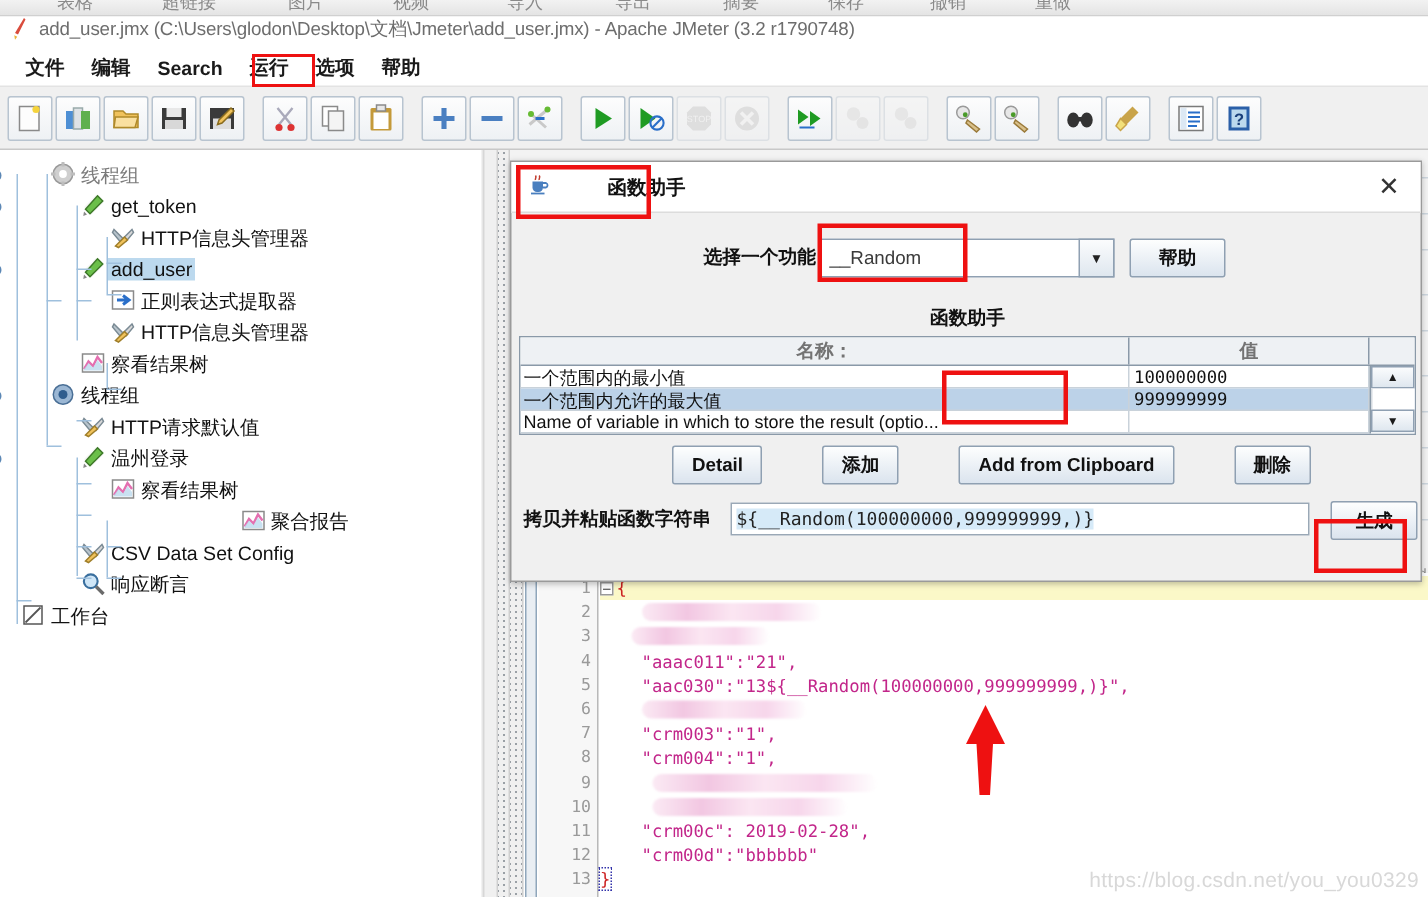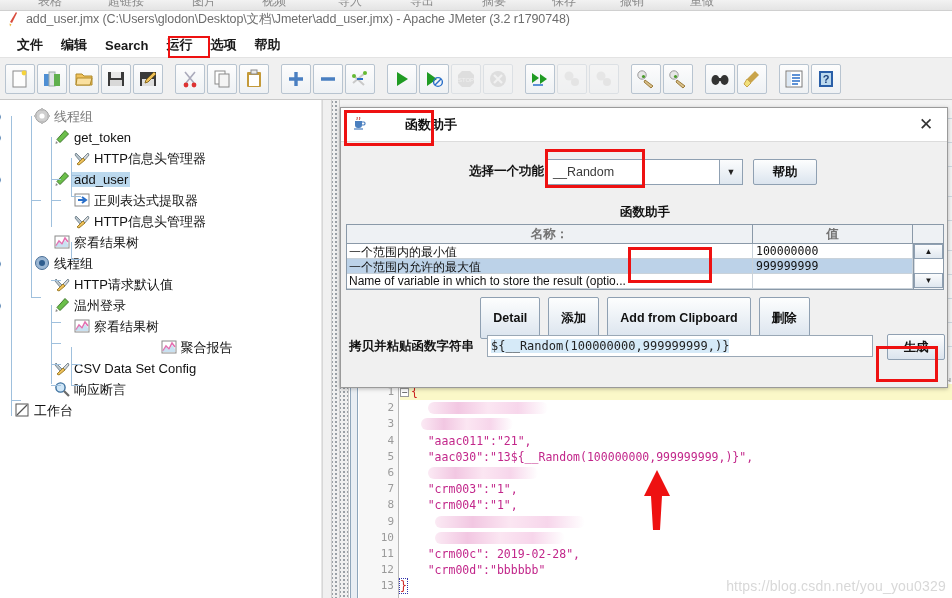--- a/index.html
+++ b/index.html
@@ -221,21 +221,21 @@
     border-left:1px solid #8a99a8; background:#f0f3f6;
   }
   #ptable .sbtn{
     height:15px; border:1px solid #8fa0b2; background:linear-gradient(#fbfcfd,#dfe7ef);
     display:flex; align-items:center; justify-content:center; font-size:8px; color:#1a1a1a;
   }
   #ptable .strack{ height:14px; background:#ffffff; border-left:1px solid #d4dae0;}
 
   #btnrow{ position:absolute; left:0; top:155px; width:608px; display:flex;
            justify-content:center; gap:8px; }
-  #btnrow .btn{ height:42px; padding:0 12px; }
+  #btnrow .btn{ height:26px; padding:0 12px;margin-left:32px; }
 
   .lbl-paste{ position:absolute; left:8px; top:196px; font-weight:bold; font-size:12.5px; color:#111;}
   #fninput{
     position:absolute; left:146px; top:193px; width:386px; height:22px;
     border:1px solid #9aa8b6; background:#fff; display:flex; align-items:center;
     padding-left:3px; font-size:12px; color:#222;
     font-family:"DejaVu Sans Mono","Liberation Mono",monospace;
   }
   #fninput .hi{ background:#d6eaf8; }
   #btn-gen{ position:absolute; left:546px; top:192px; width:58px; height:26px; }

